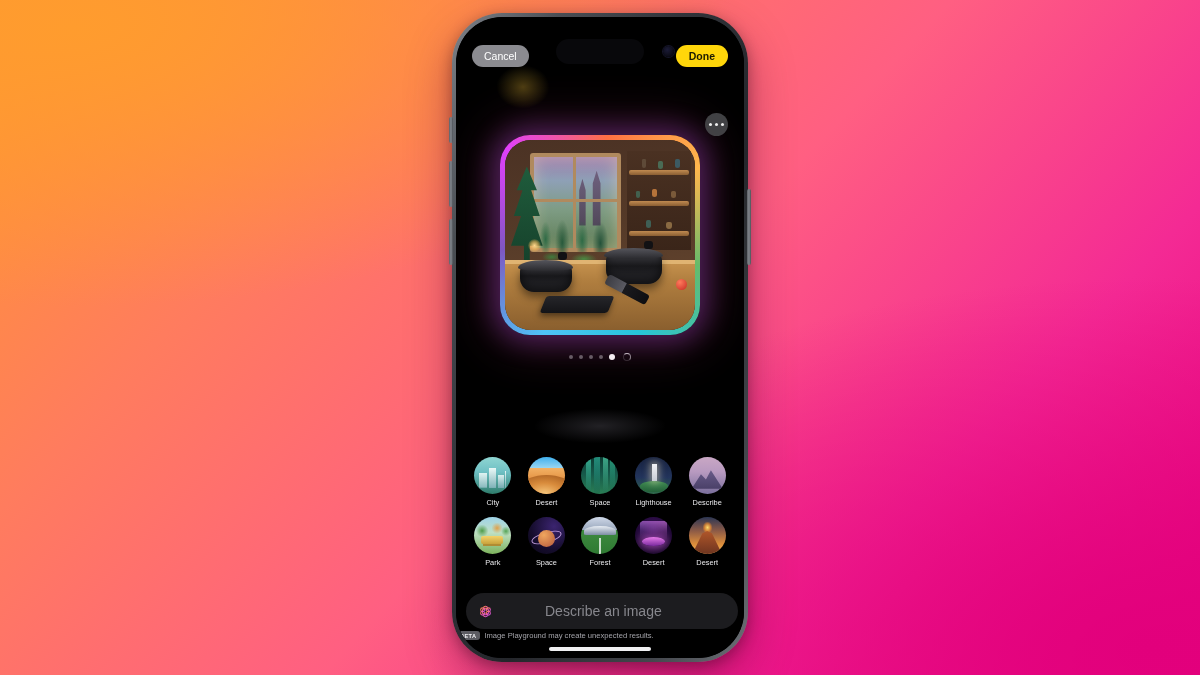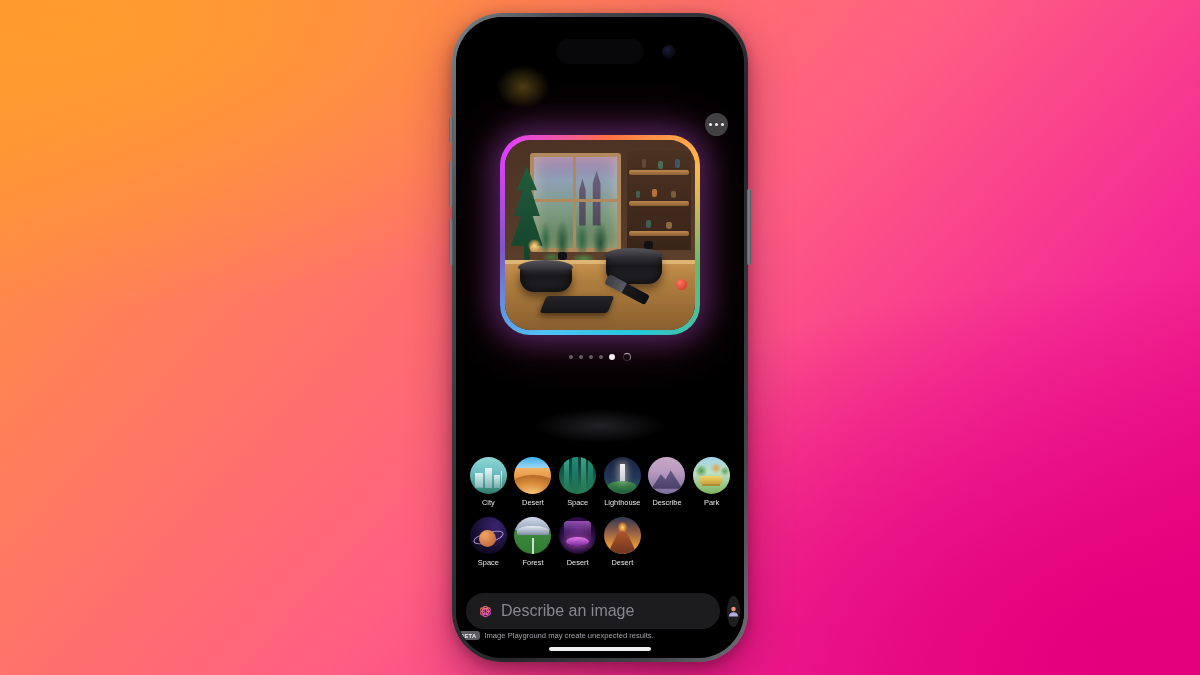--- a/index.html
+++ b/index.html
@@ -175,21 +175,21 @@
     position:absolute; left:0; right:0; top:5px; text-align:center;
     color:#fff; font-size:8.6px; font-weight:bold; letter-spacing:.9px;
   }
   .top-halo{ position:absolute; left:50%; transform:translateX(-50%); top:392px;
     width:130px;height:34px;
     background:radial-gradient(ellipse,rgba(170,165,185,.20) 0%,rgba(150,145,170,0) 72%);
     z-index:4; pointer-events:none;}
 
   #cat-grid {
     position:absolute; left:10px; right:10px; top:440px; z-index:5;
-    display:grid; grid-template-columns:repeat(6,1fr); row-gap:10px;
+    display:grid; grid-template-columns:repeat(5,1fr); row-gap:10px;
   }
   .cat-item { display:flex; flex-direction:column; align-items:center; cursor:pointer; }
   .cat-thumb { width:37px; height:37px; border-radius:50%; overflow:hidden; position:relative; background:#111; }
   .cat-label { color:#e9e9ec; font-size:7.4px; margin-top:4px; white-space:nowrap; }
 
   
   .t-city{background:linear-gradient(180deg,#8fd6d2 0%,#6fc0c4 40%,#2e7c6b 100%);}
   .t-city::after{content:"";position:absolute;left:14%;bottom:16%;width:72%;height:56%;
     background:
       linear-gradient(180deg,#dff3f2,#88b9bd) left 0 bottom 0/8px 70% no-repeat,
@@ -258,21 +258,21 @@
     position:absolute; left:10px; right:10px; top:576px; height:36px;
     display:flex; align-items:center; gap:7px; z-index:5;
   }
   #prompt-field {
     flex:1; height:36px; border-radius:18px; background:#1c1c1f;
     display:flex; align-items:center; padding:0 12px; gap:8px;
   }
   #ai-icon { width:15px; height:15px; flex:0 0 15px; }
   #prompt-input {
     flex:1; background:transparent; border:none; outline:none;
-    color:#e8e8ec; font-size:16px; font-family:inherit;
+    color:#e8e8ec; font-size:14px; font-family:inherit;margin-left:44px;
   }
   #prompt-input::placeholder { color:#87878d; }
   .circ-btn {
     width:31px; height:31px; border-radius:50%; background:#1f1f22;
     border:none; cursor:pointer; display:flex; align-items:center; justify-content:center;
   }
   #disclaimer {
     position:absolute; left:0; right:0; top:614px; z-index:5;
     display:flex; align-items:center; justify-content:flex-start; gap:4px;
   }
@@ -294,20 +294,24 @@
   <div class="sbtn left" id="btn-volup"></div>
   <div class="sbtn left" id="btn-voldn"></div>
   <div class="sbtn right" id="btn-power"></div>
 
   <div id="phone-inner">
     <div class="screen">
 
       <div id="island"></div>
       <div class="glow-a"></div>
 
+      <div id="topbar">
+        <button id="cancel-btn">Cancel</button>
+        <button id="done-btn">Done</button>
+      </div>
 
       <div id="preview-wrap">
         <div id="preview-card">
           <div id="preview-image">
             <div class="kx k-wall"></div>
             <div class="kx k-shelfbg"></div>
             <div class="kx k-shelf" style="top:16%"></div>
             <div class="kx k-shelf" style="top:32%"></div>
             <div class="kx k-shelf" style="top:48%"></div>
             <div class="kx k-jar" style="right:8%;top:10%;width:5px;height:9px;background:#3c5a63;"></div>

